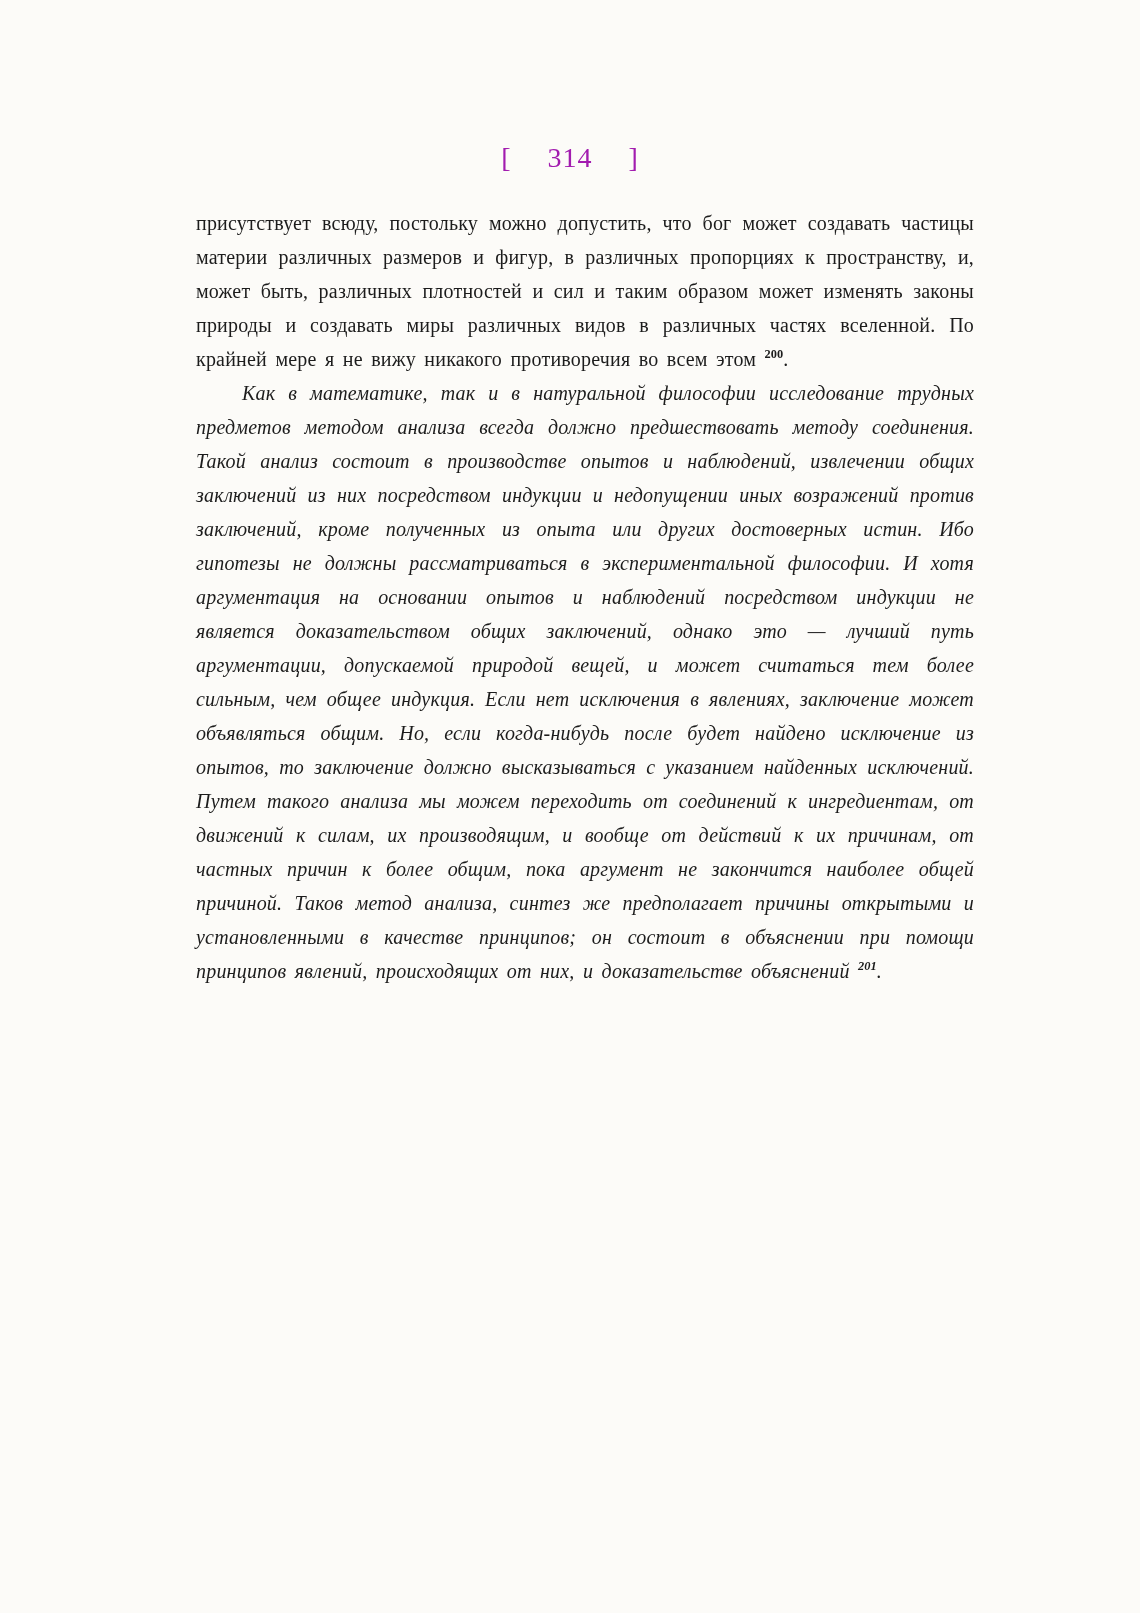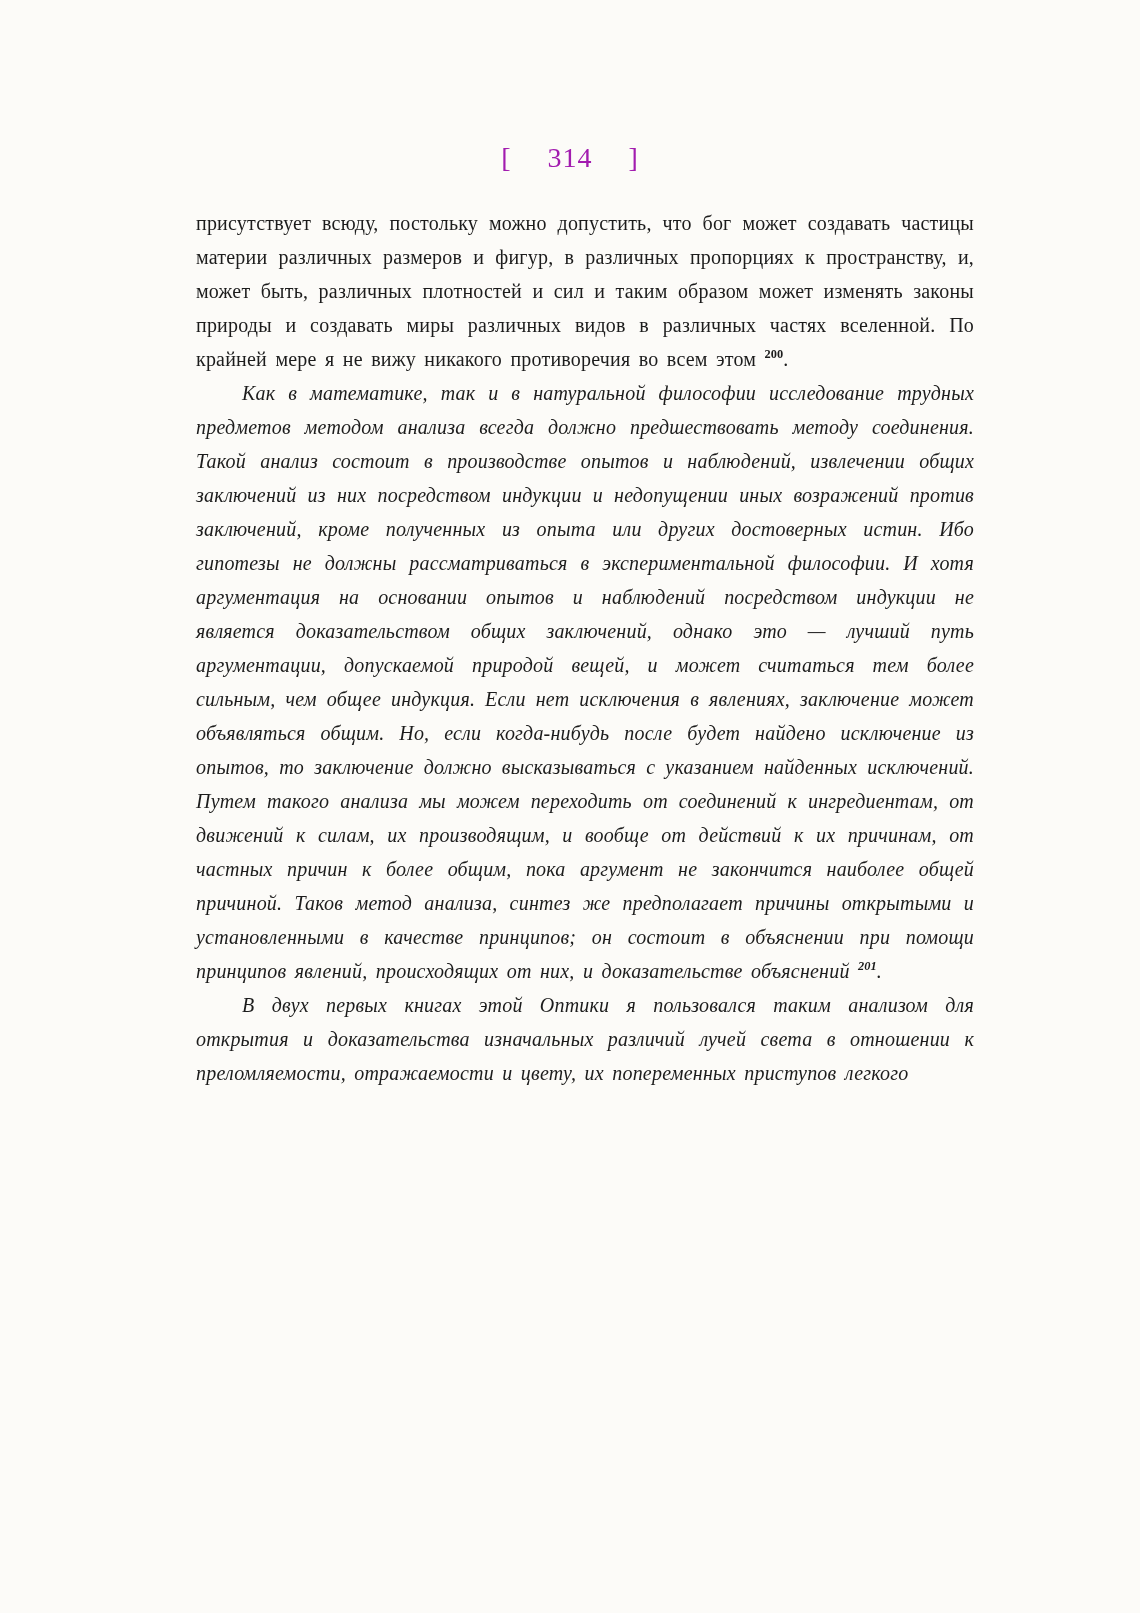--- a/index.html
+++ b/index.html
@@ -63,15 +63,14 @@
 </head>
 <body>
 
 <div class="page" style="background: rgb(252, 251, 248); color: rgb(28, 28, 28);">
   <div class="page-header">
     <span>[</span><span class="pagenum">314</span><span>]</span>
   </div>
   <div class="body-text" id="body-text">
       <p class="para"><span>присутствует всюду, постольку можно допустить, что бог может создавать частицы материи различных размеров и фигур, в различных пропорциях к пространству, и, может быть, различных плотностей и сил и таким образом может изменять законы природы и создавать миры различных видов в различных частях вселенной. По крайней мере я не вижу никакого противоречия во всем этом </span><sup class="fnref">200</sup><span>.</span></p>
       <p class="para indent"><span>Как в математике, так и в натуральной философии исследование трудных предметов методом анализа всегда должно предшествовать методу соединения. Такой анализ состоит в производстве опытов и наблюдений, извлечении общих заключений из них посредством индукции и недопущении иных возражений против заключений, кроме полученных из опыта или других достоверных истин. Ибо гипотезы не должны рассматриваться в экспериментальной философии. И хотя аргументация на основании опытов и наблюдений посредством индукции не является доказательством общих заключений, однако это — лучший путь аргументации, допускаемой природой вещей, и может считаться тем более сильным, чем общее индукция. Если нет исключения в явлениях, заключение может объявляться общим. Но, если когда-нибудь после будет найдено исключение из опытов, то заключение должно высказываться с указанием найденных исключений. Путем такого анализа мы можем переходить от соединений к ингредиентам, от движений к силам, их производящим, и вообще от действий к их причинам, от частных причин к более общим, пока аргумент не закончится наиболее общей причиной. Таков метод анализа, синтез же предполагает причины открытыми и установленными в качестве принципов; он состоит в объяснении при помощи принципов явлений, происходящих от них, и доказательстве объяснений </span><sup class="fnref">201</sup><span>.</span></p>
-      <p class="para indent"><span>В двух первых книгах этой Оптики я пользовался таким анализом для открытия и доказательства изначальных различий лучей света в отношении к преломляемости, отражаемости и цвету, их попеременных приступов легкого</span></p>
     </div>
 </div>
 
 </body></html>

